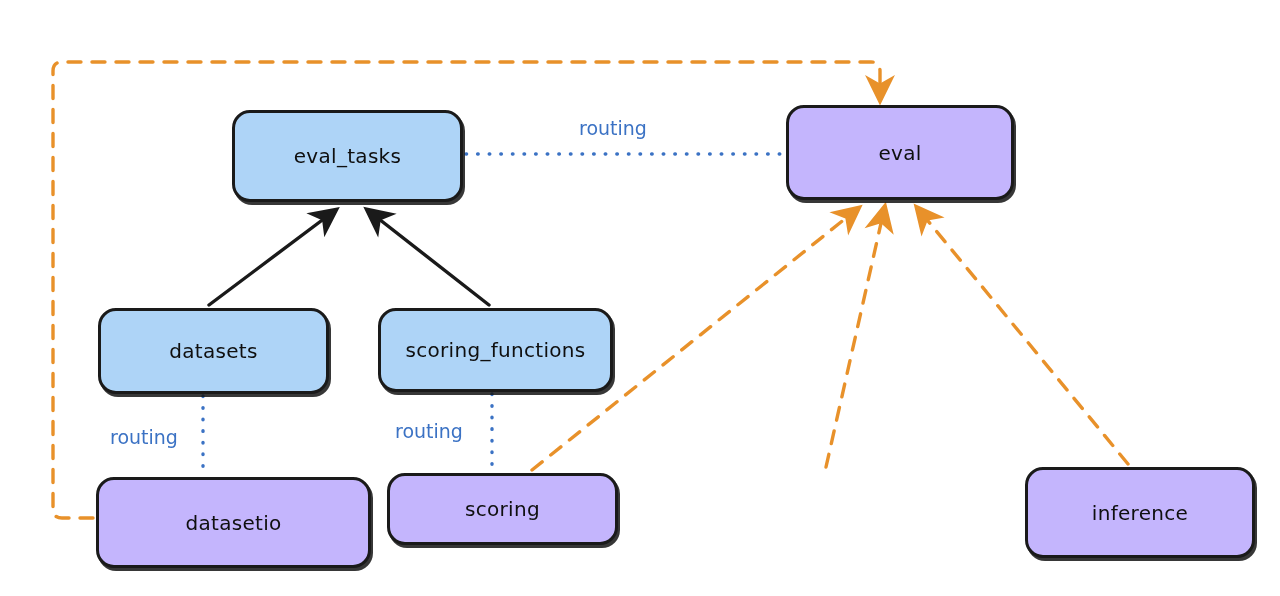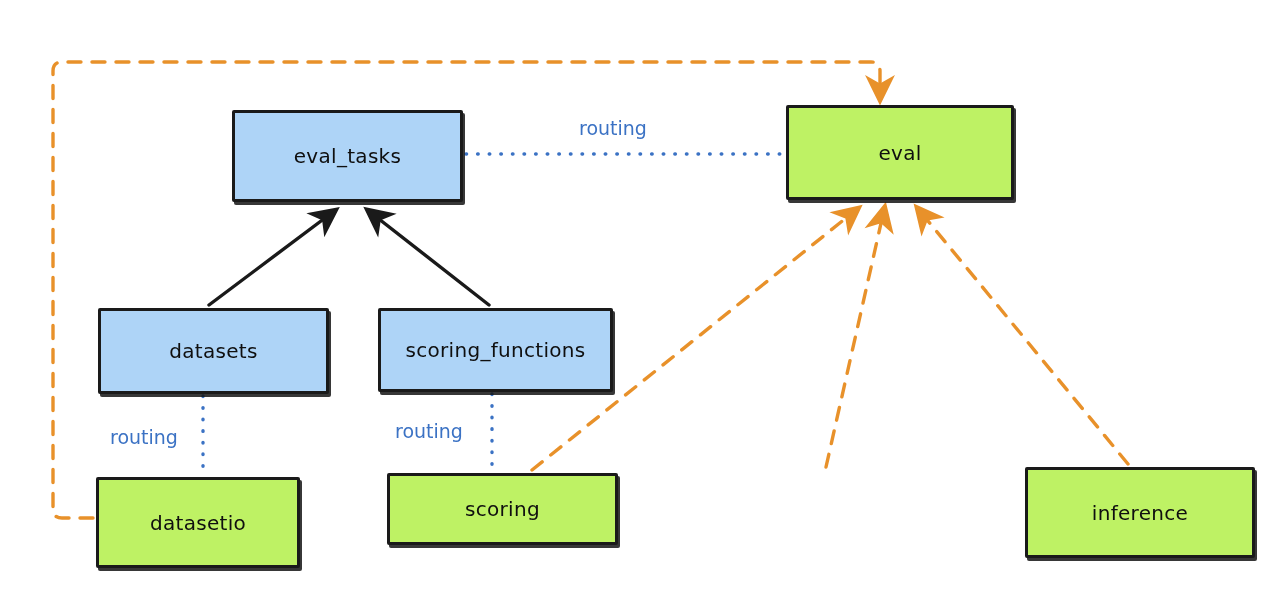--- a/index.html
+++ b/index.html
@@ -19,32 +19,32 @@
     position: absolute;
     left: 0;
     top: 0;
     width: 1280px;
     height: 596px;
   }
   .node {
     position: absolute;
     box-sizing: border-box;
     border: 3px solid #1a1a1a;
-    border-radius: 2px;
+    border-radius: 18px;
     display: flex;
     align-items: center;
     justify-content: center;
     font-size: 20px;
     color: #0f0f0f;
     letter-spacing: 0.3px;
     font-family: "DejaVu Sans", sans-serif;
     box-shadow: 2px 3px 0 rgba(20,20,20,0.85);
   }
   .node.api { background: #aed4f7; }
-  .node.provider { background: #bef264; }
+  .node.provider { background: #c4b5fd; }
   .edge-label {
     position: absolute;
     color: #3b72c4;
     font-size: 19px;
     font-family: "DejaVu Sans", sans-serif;
     white-space: nowrap;
   }
 </style>
 </head>
 <body>
@@ -89,21 +89,21 @@
   </div>
 
   <div class="node api" style="left:98px; top:308px; width:231px; height:86px;">
     <span>datasets</span>
   </div>
 
   <div class="node api" style="left:378px; top:308px; width:235px; height:84px;">
     <span>scoring_functions</span>
   </div>
 
-  <div class="node provider" style="left:96px; top:477px; width:204px; height:91px;">
+  <div class="node provider" style="left:96px; top:477px; width:275px; height:91px;">
     <span>datasetio</span>
   </div>
 
   <div class="node provider" style="left:387px; top:473px; width:231px; height:72px;">
     <span>scoring</span>
   </div>
 
 
   <div class="node provider" style="left:1025px; top:467px; width:230px; height:91px;">
     <span>inference</span>

